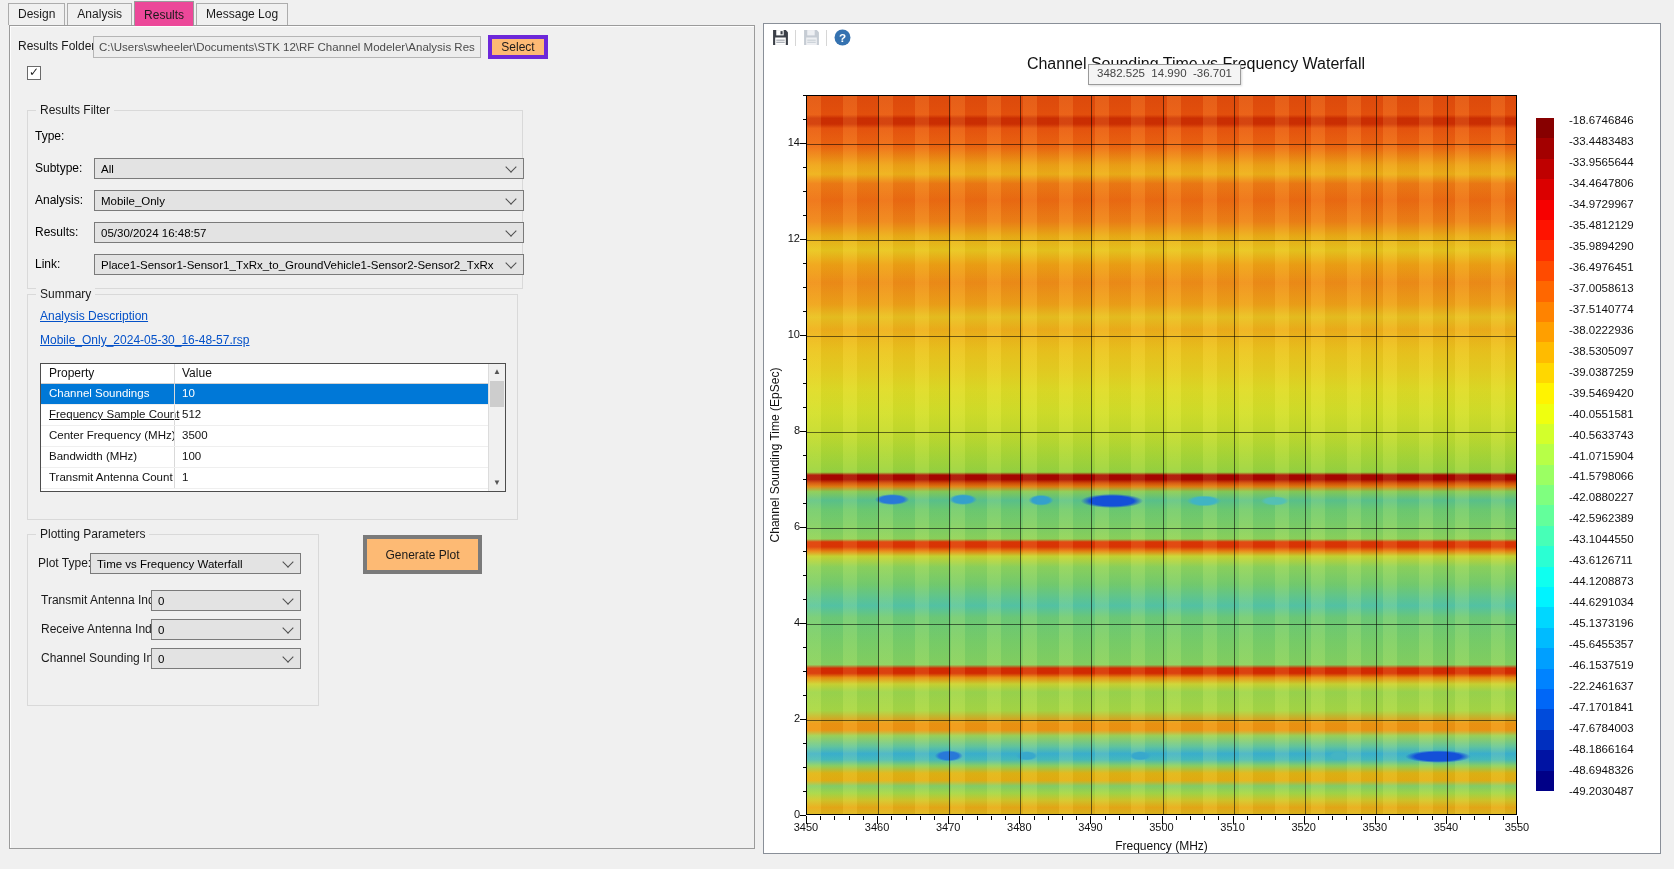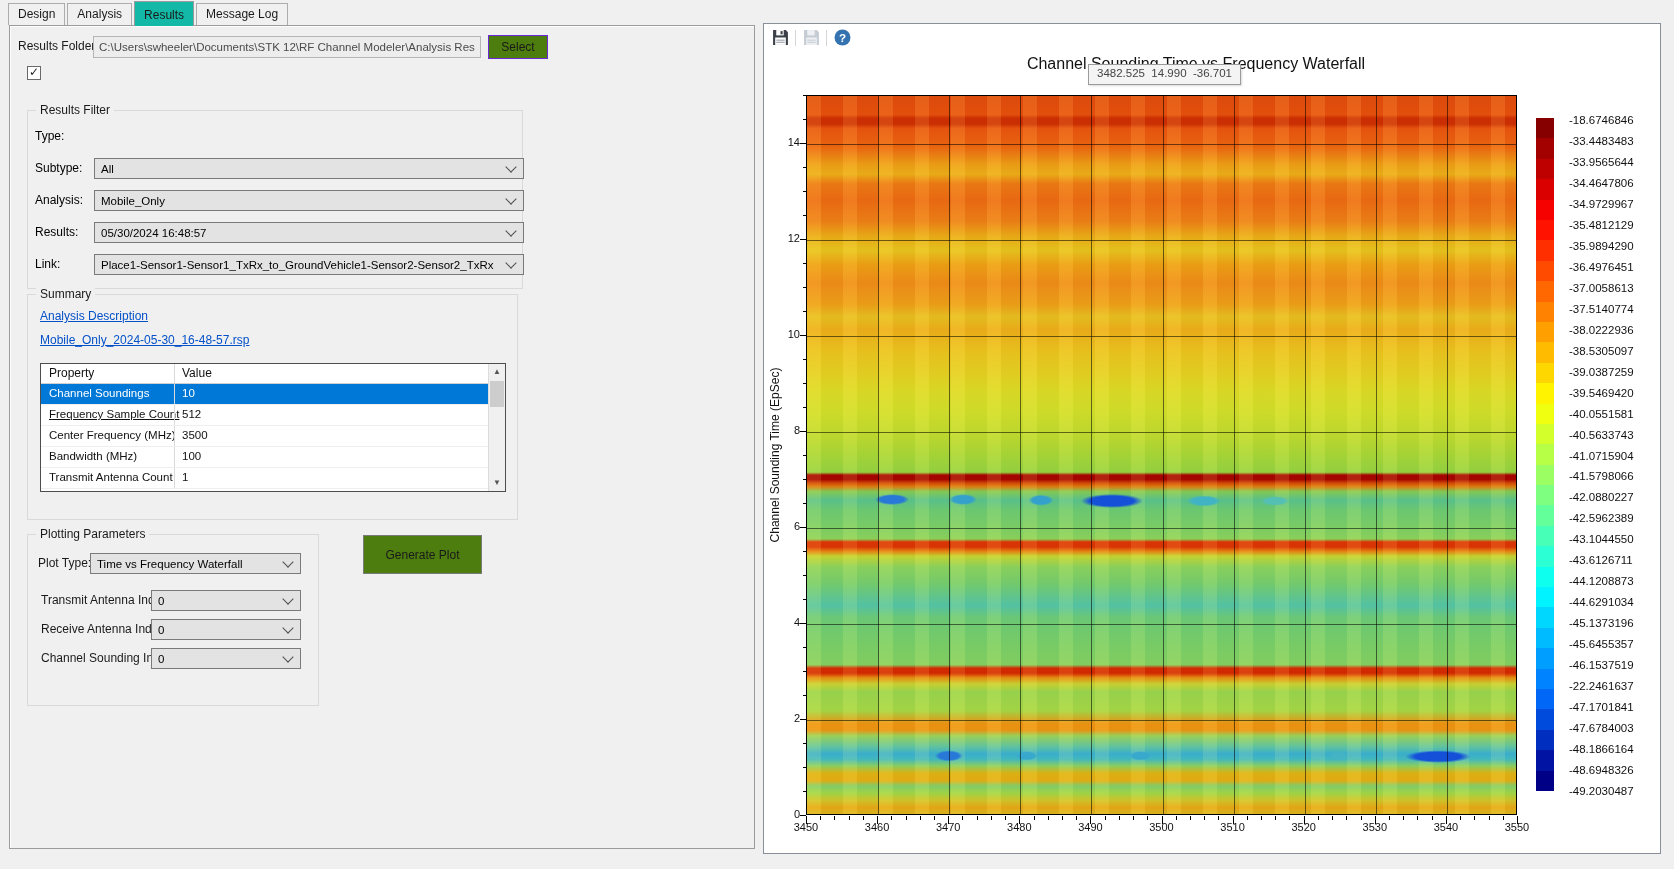--- a/index.html
+++ b/index.html
@@ -2,27 +2,27 @@
 <html><head>
 <meta charset="utf-8">
 <style>
   * { margin:0; padding:0; box-sizing:border-box; }
   html,body { width:1674px; height:869px; }
   body { font-family:"Liberation Sans","DejaVu Sans",sans-serif; background:#f0f0f0; position:relative; overflow:hidden; font-size:12px; color:#000; }
 
   
   .tabbar { position:absolute; left:8px; top:3px; height:22px; display:flex; align-items:flex-end; z-index:5; }
   .tab { padding:3px 9px 4px 9px; border:1px solid #acacac; border-bottom:none; background:#f0f0f0; margin-right:2px; font-size:12px; color:#1a1a1a; cursor:default; }
-  .tab.active { background:#14b8a6; padding-top:6px; margin-bottom:-1px; border-color:#9b9b9b; }
+  .tab.active { background:#ec4899; padding-top:6px; margin-bottom:-1px; border-color:#9b9b9b; }
 
   
   .left-panel { position:absolute; left:9px; top:25px; width:746px; height:824px; background:#f0f0f0; border:1px solid #9b9b9b; box-shadow:inset 1px 1px 0 #fdfdfd; }
   .lbl { position:absolute; font-size:12px; color:#1a1a1a; white-space:nowrap; }
   .folder-input { position:absolute; left:83px; top:10px; width:388px; height:22px; border:1px solid #b5b5b5; background:#ededed; color:#4b4b4b; font-size:11.5px; padding:0 5px; font-family:inherit; }
-  .btn { position:absolute; background:#4d7c0f; border:1px solid #6d28d9; font-size:12px; color:#1a1a1a; font-family:inherit; cursor:default; }
+  .btn { position:absolute; background:#fdba74; border:4px solid #6d28d9; font-size:12px; color:#1a1a1a; font-family:inherit; cursor:default; }
   .select-btn { left:478px; top:9px; width:60px; height:24px; }
   .generate-btn { left:353px; top:509px; width:119px; height:39px; border-color:#7a7a7a; }
 
   .cb-row { position:absolute; left:17px; top:39px; height:16px; display:flex; align-items:center; }
   .checkbox { width:14px; height:14px; background:#fff; border:1px solid #6a6a6a; position:relative; }
   .checkbox.checked::after { content:"✓"; position:absolute; left:1px; top:-2px; font-size:12px; font-weight:bold; color:#222; }
   .cb-label { margin-left:6px; font-size:12px; }
 
   .group { position:absolute; border:1px solid #d9d9d9; }
   .group-title { position:absolute; top:-8px; left:8px; background:#f0f0f0; padding:0 4px; font-size:12px; color:#1a1a1a; }
@@ -356,20 +356,21 @@
   <div>
       <div class="y-ticklabel" style="top: 784px;">0</div>
       <div class="y-ticklabel" style="top: 688px;">2</div>
       <div class="y-ticklabel" style="top: 592px;">4</div>
       <div class="y-ticklabel" style="top: 496px;">6</div>
       <div class="y-ticklabel" style="top: 400px;">8</div>
       <div class="y-ticklabel" style="top: 304px;">10</div>
       <div class="y-ticklabel" style="top: 208px;">12</div>
       <div class="y-ticklabel" style="top: 112px;">14</div>
     </div>
+  <div class="xlabel">Frequency (MHz)</div>
   <div class="ylabel">Channel Sounding Time (EpSec)</div>
 
   <div class="colorbar" style="background: linear-gradient(rgb(135, 0, 0) 0%, rgb(135, 0, 0) 3.0303%, rgb(163, 0, 0) 3.0303%, rgb(163, 0, 0) 6.06061%, rgb(191, 0, 0) 6.06061%, rgb(191, 0, 0) 9.09091%, rgb(219, 0, 0) 9.09091%, rgb(219, 0, 0) 12.1212%, rgb(247, 0, 0) 12.1212%, rgb(247, 0, 0) 15.1515%, rgb(255, 19, 0) 15.1515%, rgb(255, 19, 0) 18.1818%, rgb(255, 47, 0) 18.1818%, rgb(255, 47, 0) 21.2121%, rgb(255, 75, 0) 21.2121%, rgb(255, 75, 0) 24.2424%, rgb(255, 103, 0) 24.2424%, rgb(255, 103, 0) 27.2727%, rgb(255, 131, 0) 27.2727%, rgb(255, 131, 0) 30.303%, rgb(255, 159, 0) 30.303%, rgb(255, 159, 0) 33.3333%, rgb(255, 187, 0) 33.3333%, rgb(255, 187, 0) 36.3636%, rgb(255, 215, 0) 36.3636%, rgb(255, 215, 0) 39.3939%, rgb(255, 243, 0) 39.3939%, rgb(255, 243, 0) 42.4242%, rgb(239, 255, 15) 42.4242%, rgb(239, 255, 15) 45.4545%, rgb(211, 255, 43) 45.4545%, rgb(211, 255, 43) 48.4848%, rgb(183, 255, 71) 48.4848%, rgb(183, 255, 71) 51.5152%, rgb(155, 255, 99) 51.5152%, rgb(155, 255, 99) 54.5455%, rgb(127, 255, 127) 54.5455%, rgb(127, 255, 127) 57.5758%, rgb(99, 255, 155) 57.5758%, rgb(99, 255, 155) 60.6061%, rgb(71, 255, 183) 60.6061%, rgb(71, 255, 183) 63.6364%, rgb(43, 255, 211) 63.6364%, rgb(43, 255, 211) 66.6667%, rgb(15, 255, 239) 66.6667%, rgb(15, 255, 239) 69.697%, rgb(0, 243, 255) 69.697%, rgb(0, 243, 255) 72.7273%, rgb(0, 215, 255) 72.7273%, rgb(0, 215, 255) 75.7576%, rgb(0, 187, 255) 75.7576%, rgb(0, 187, 255) 78.7879%, rgb(0, 159, 255) 78.7879%, rgb(0, 159, 255) 81.8182%, rgb(0, 131, 255) 81.8182%, rgb(0, 131, 255) 84.8485%, rgb(0, 103, 247) 84.8485%, rgb(0, 103, 247) 87.8788%, rgb(0, 75, 219) 87.8788%, rgb(0, 75, 219) 90.9091%, rgb(0, 47, 191) 90.9091%, rgb(0, 47, 191) 93.9394%, rgb(0, 19, 163) 93.9394%, rgb(0, 19, 163) 96.9697%, rgb(0, 0, 135) 96.9697%, rgb(0, 0, 135) 100%);"></div>
   <div>
       <div class="cb-label" style="top: 90px;">-18.6746846</div>
       <div class="cb-label" style="top: 110.97px;">-33.4483483</div>
       <div class="cb-label" style="top: 131.94px;">-33.9565644</div>
       <div class="cb-label" style="top: 152.91px;">-34.4647806</div>
       <div class="cb-label" style="top: 173.88px;">-34.9729967</div>
       <div class="cb-label" style="top: 194.85px;">-35.4812129</div>

